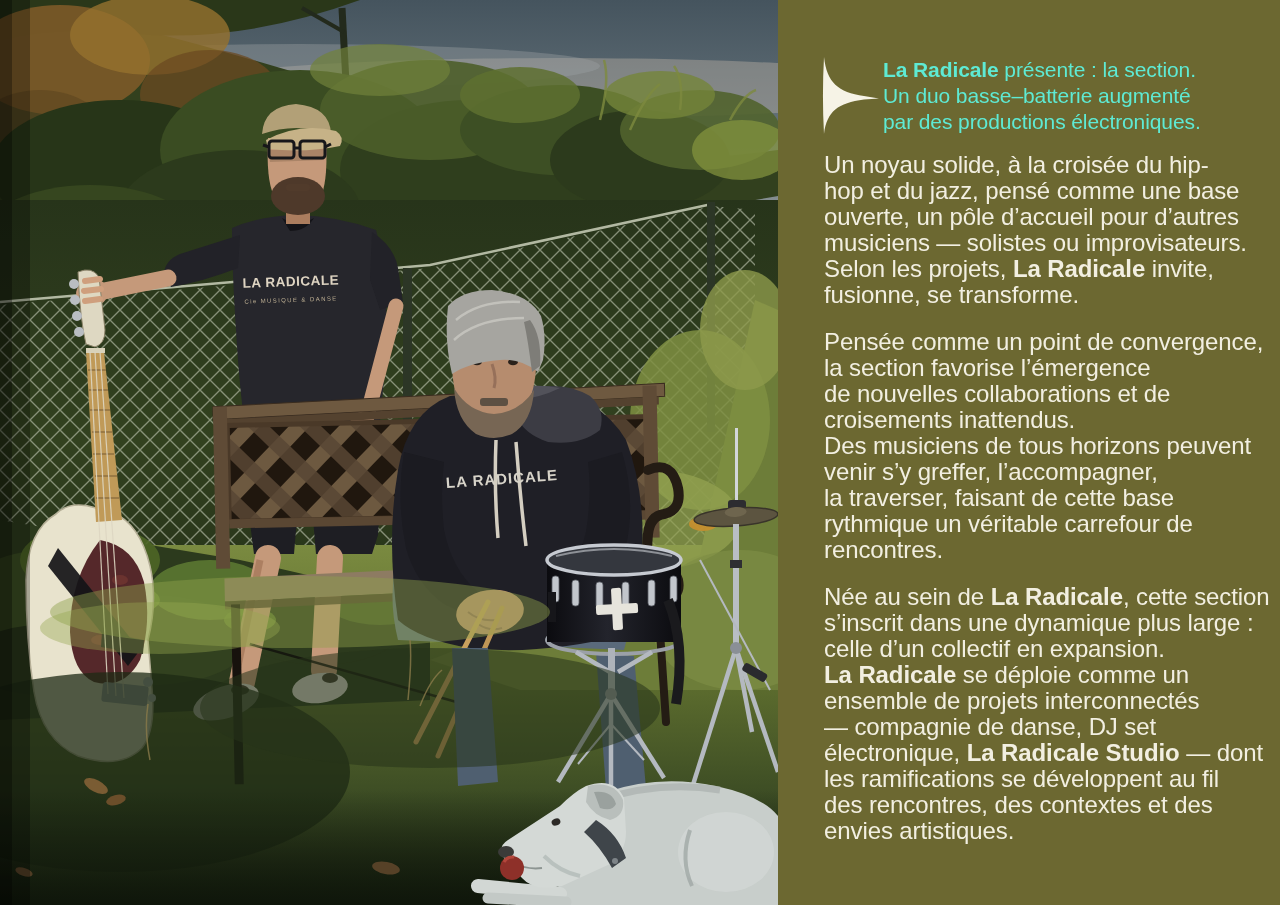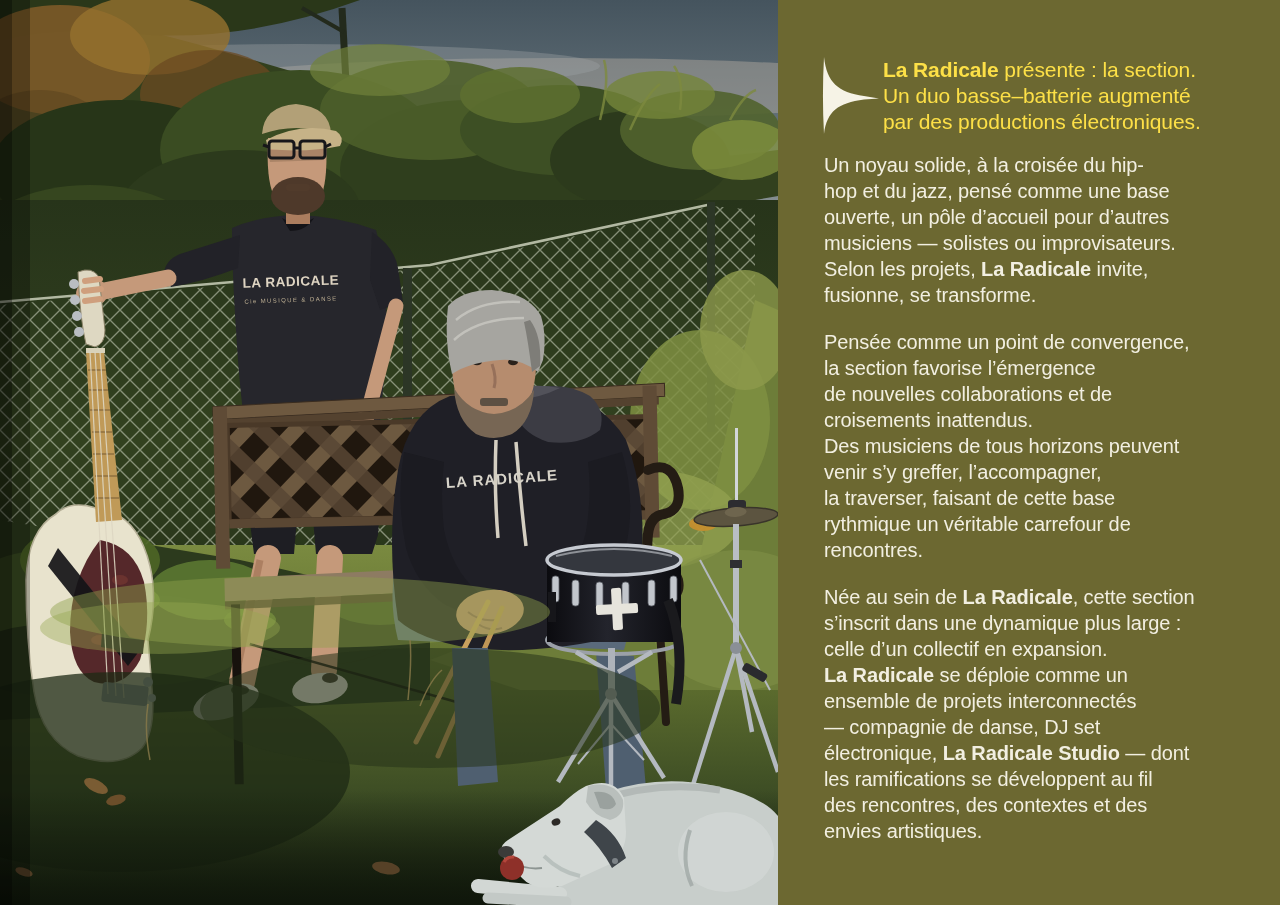--- a/index.html
+++ b/index.html
@@ -2,23 +2,23 @@
 <html><head>
 <meta charset="utf-8">
 <style>
   html,body{margin:0;padding:0;background:#6c6831;}
   .stage{position:relative;width:1280px;height:905px;overflow:hidden;background:#6c6831;
          font-family:"Liberation Sans", sans-serif;}
   .photo-wrap{position:absolute;left:0;top:0;width:778px;height:905px;overflow:hidden;}
   .panel{position:absolute;left:778px;top:0;width:502px;height:905px;background:#6c6831;}
   .sail{position:absolute;left:44px;top:57px;width:58px;height:77px;}
   .title{position:absolute;left:105px;top:57px;width:392px;
-         font-size:21px;line-height:26px;color:#fde047;white-space:pre-line;letter-spacing:-0.1px;}
+         font-size:21px;line-height:26px;color:#5eead4;white-space:pre-line;letter-spacing:-0.1px;}
   .bodytext{position:absolute;left:46px;top:152px;width:448px;
-         font-size:20px;line-height:26px;color:#f2efe1;letter-spacing:-0.1px;}
+         font-size:24px;line-height:26px;color:#f2efe1;letter-spacing:-0.1px;}
   .bodytext p{margin:0 0 21px 0;white-space:pre-line;}
   .b{font-weight:700;}
 </style>
 </head>
 <body>
 
 <div class="stage">
 
   <div class="photo-wrap">
   <svg width="778" height="905" viewBox="0 0 778 905" xmlns="http://www.w3.org/2000/svg">

